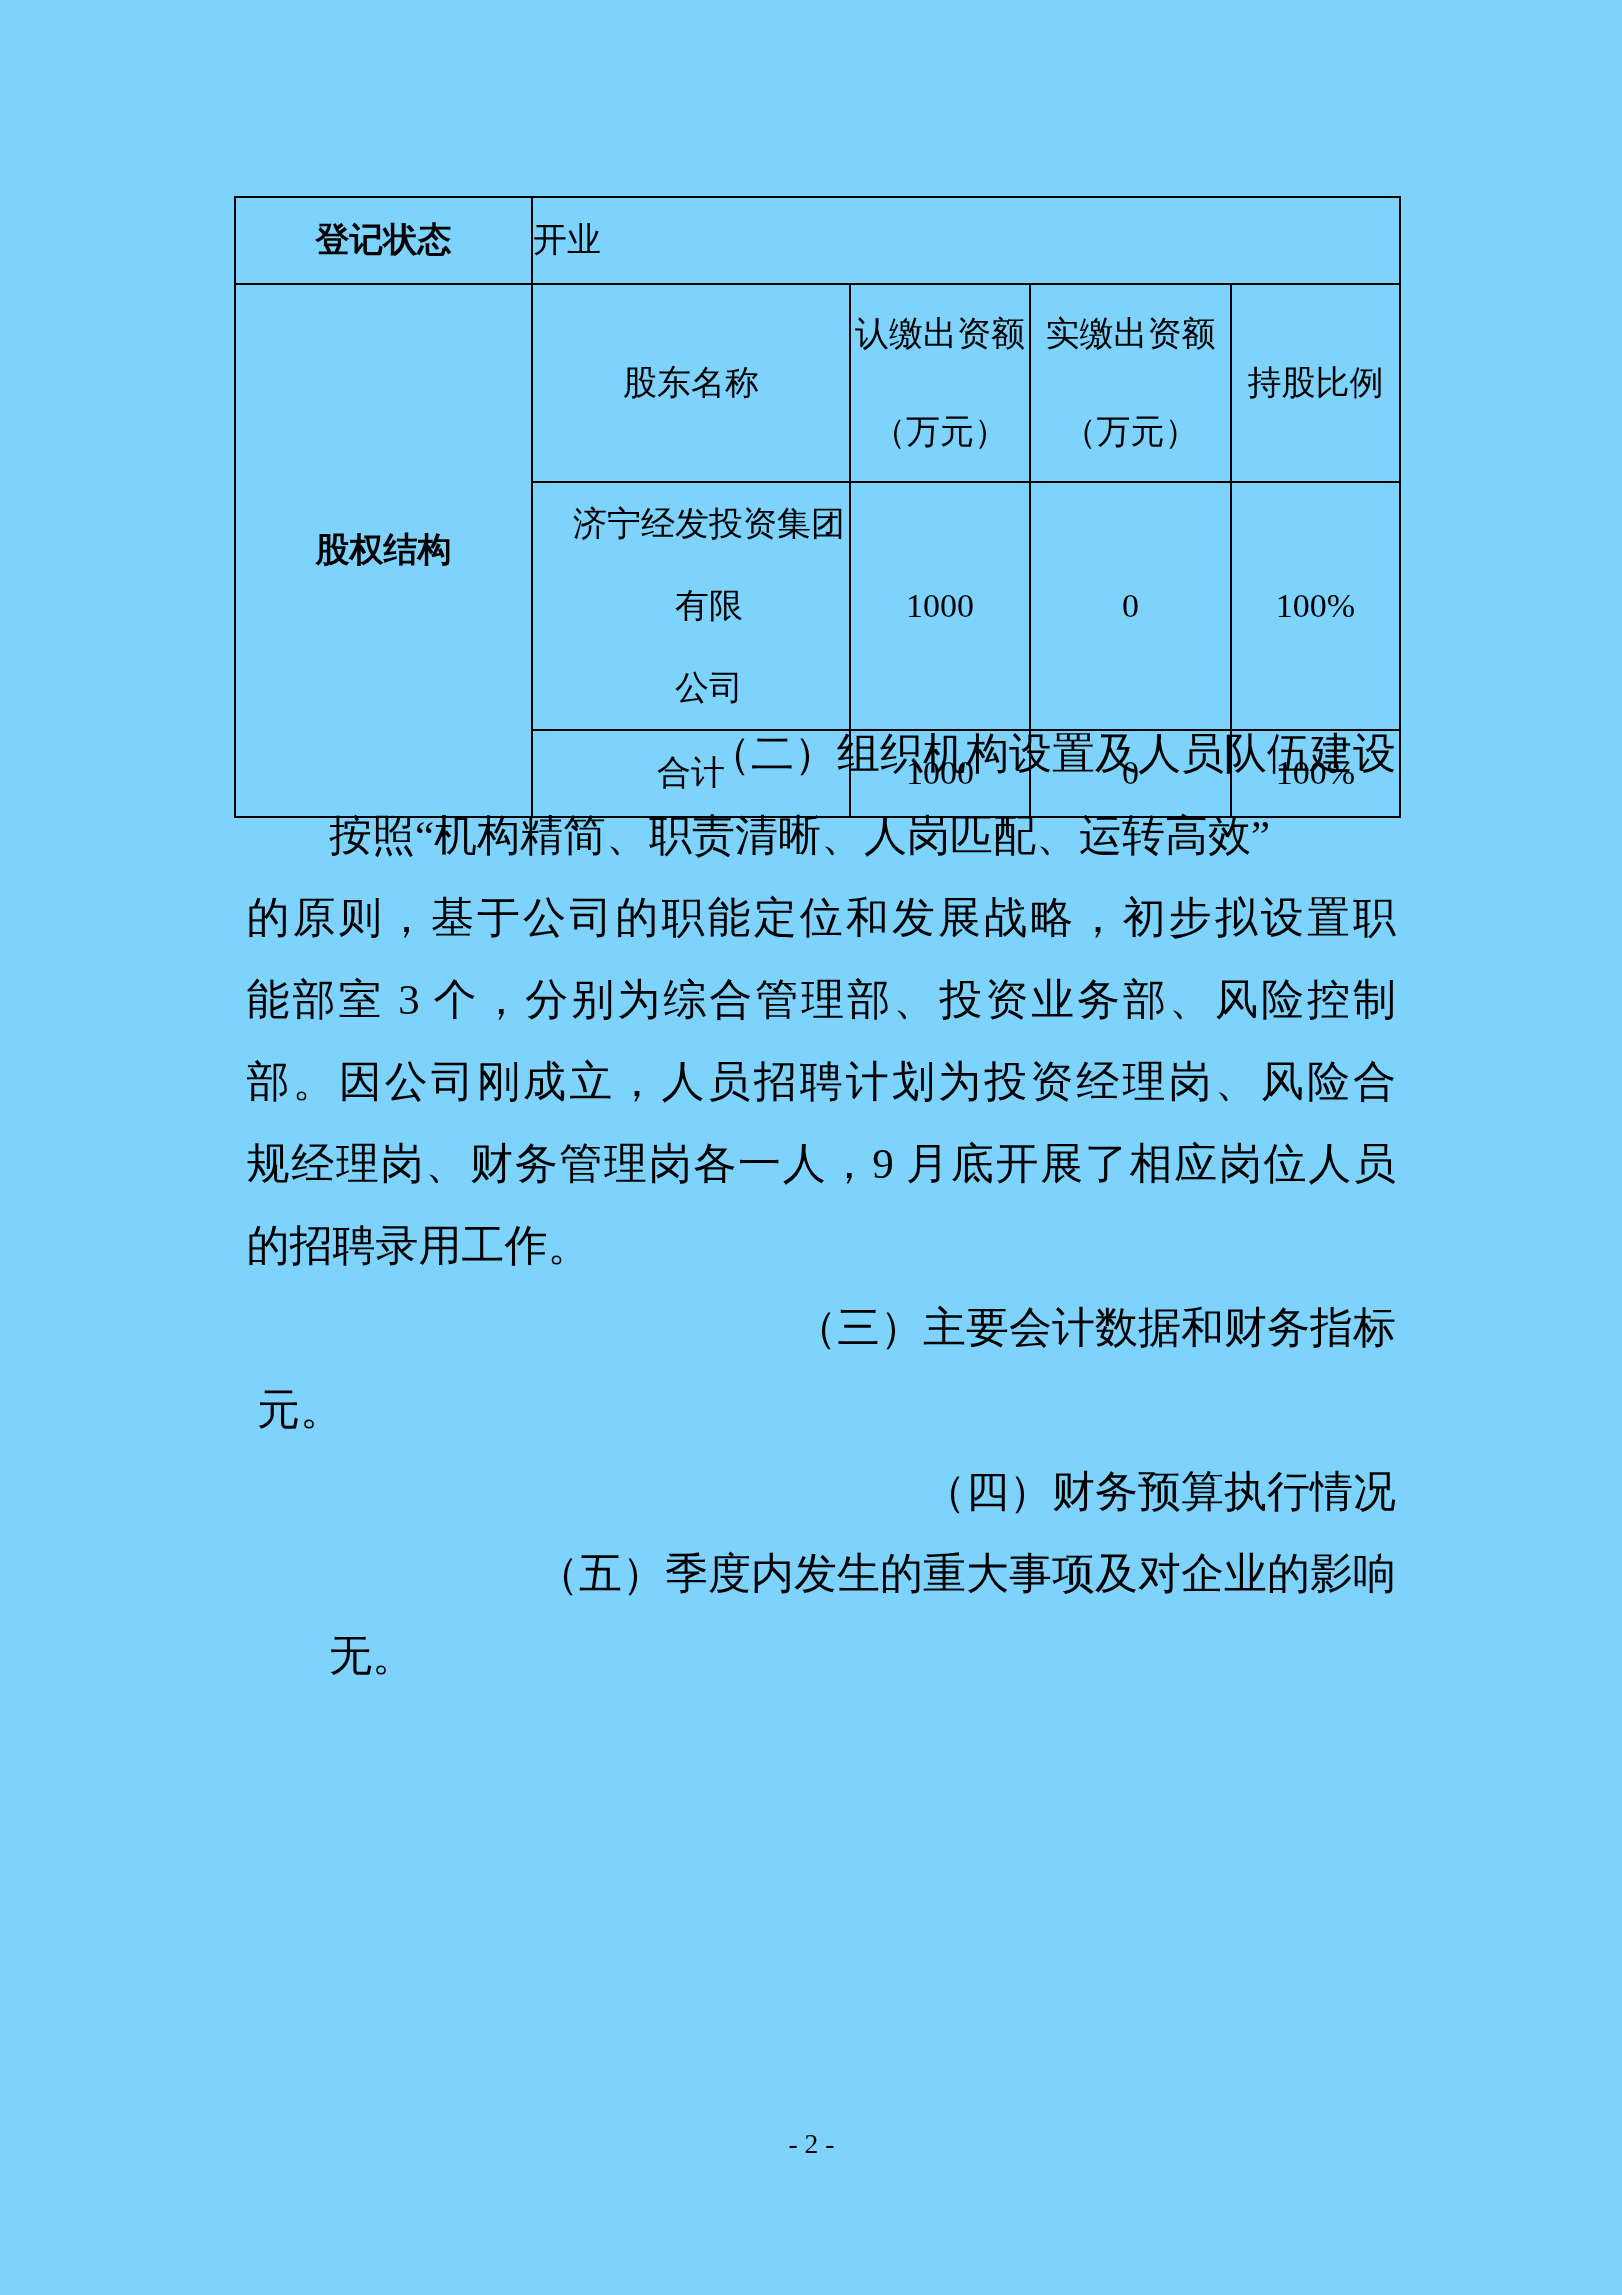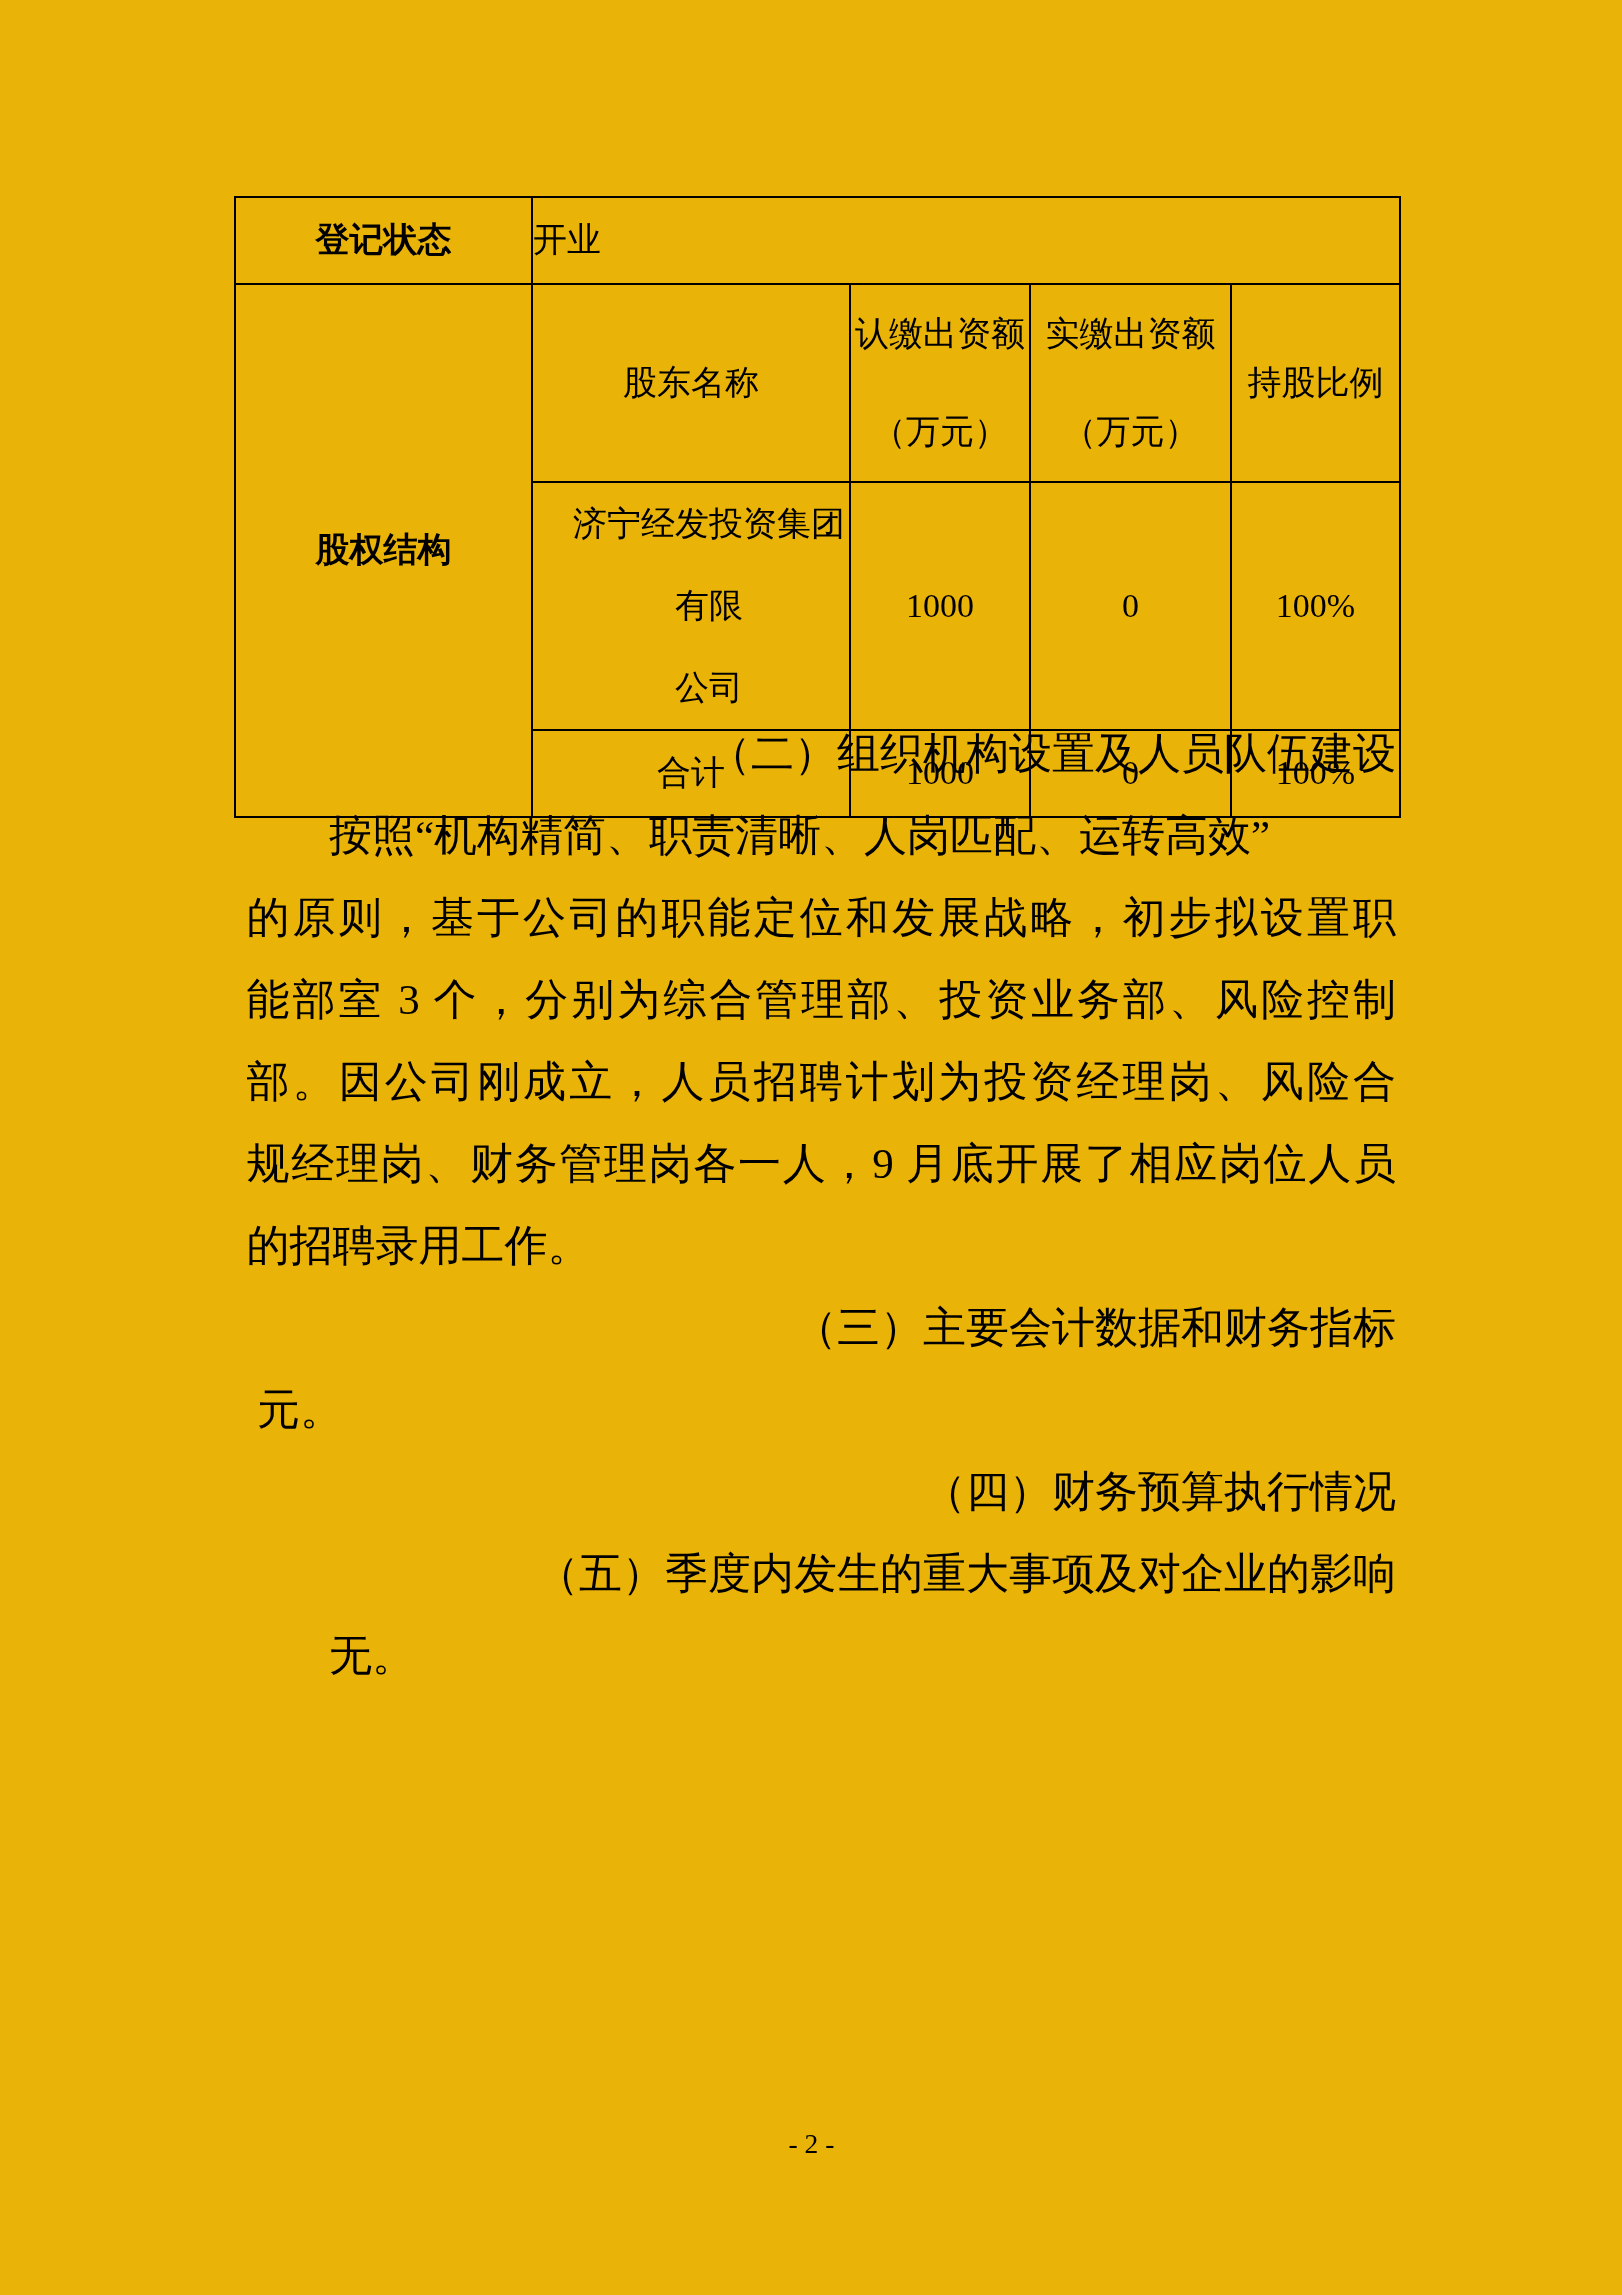--- a/index.html
+++ b/index.html
@@ -1,19 +1,19 @@
 <!DOCTYPE html>
 <html style="font-size:10.5px"><head>
 <meta charset="utf-8">
 <style>
   html,body{margin:0;padding:0;background:#888;}
   .page{
     position:relative;
     width:1623px;height:2295px;
-    background:#eab308;
+    background:#7dd3fc;
     font-family:"Liberation Serif", serif;
     color:#000;
     overflow:hidden;
   }
   
   table.info-table{
     position:absolute;left:234px;top:196px;
     width:1165px;
     border-collapse:collapse;
     table-layout:fixed;

